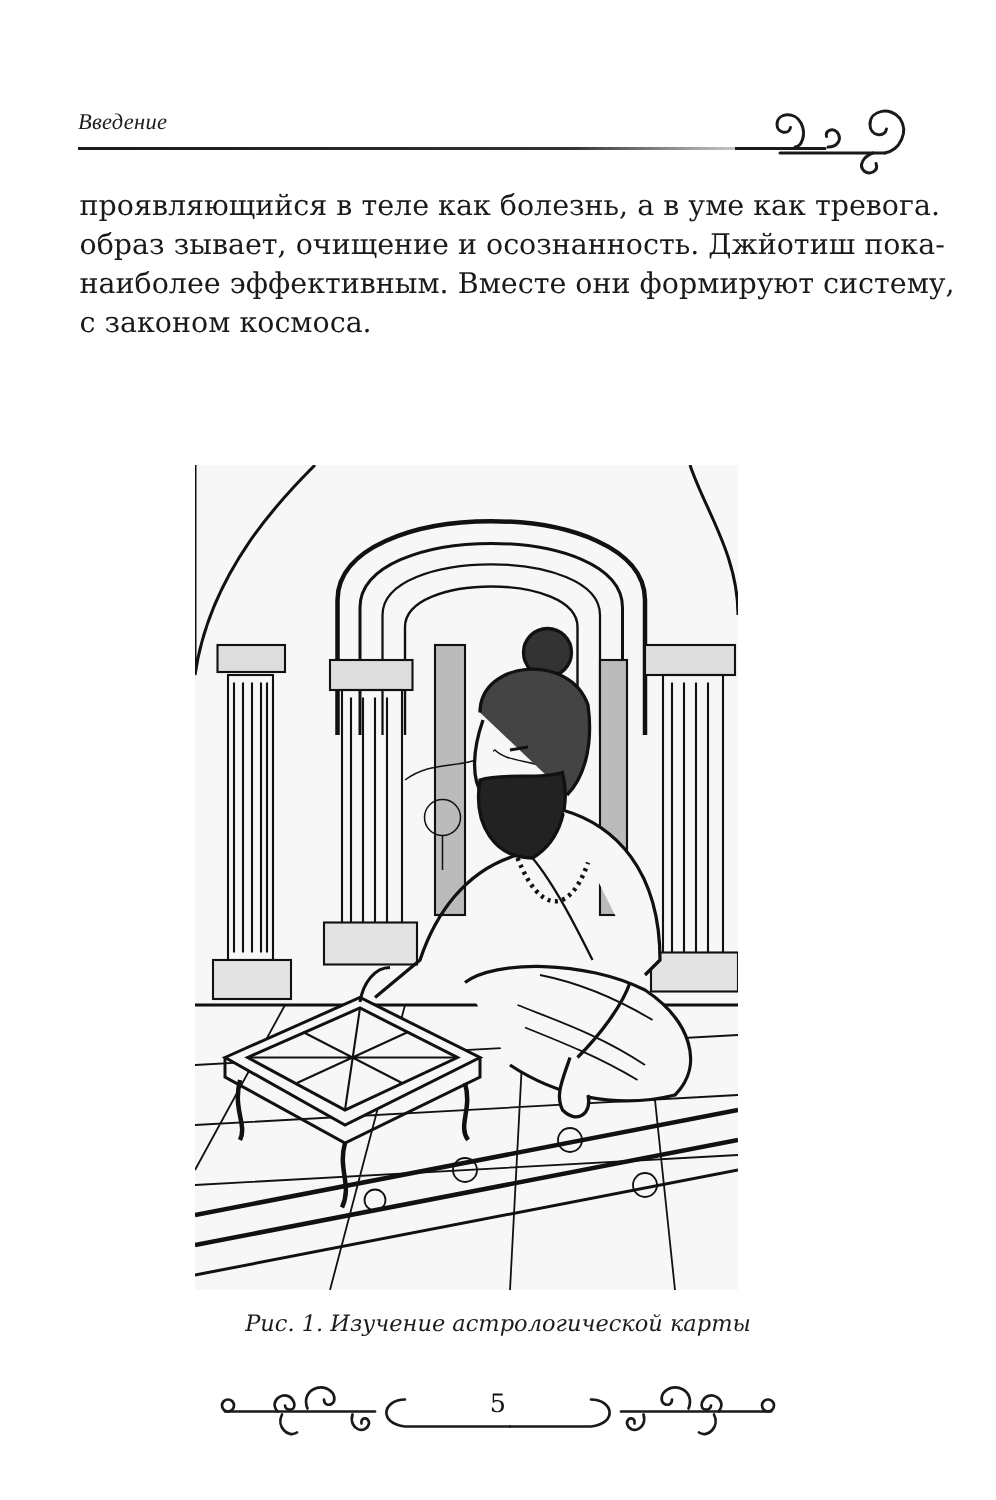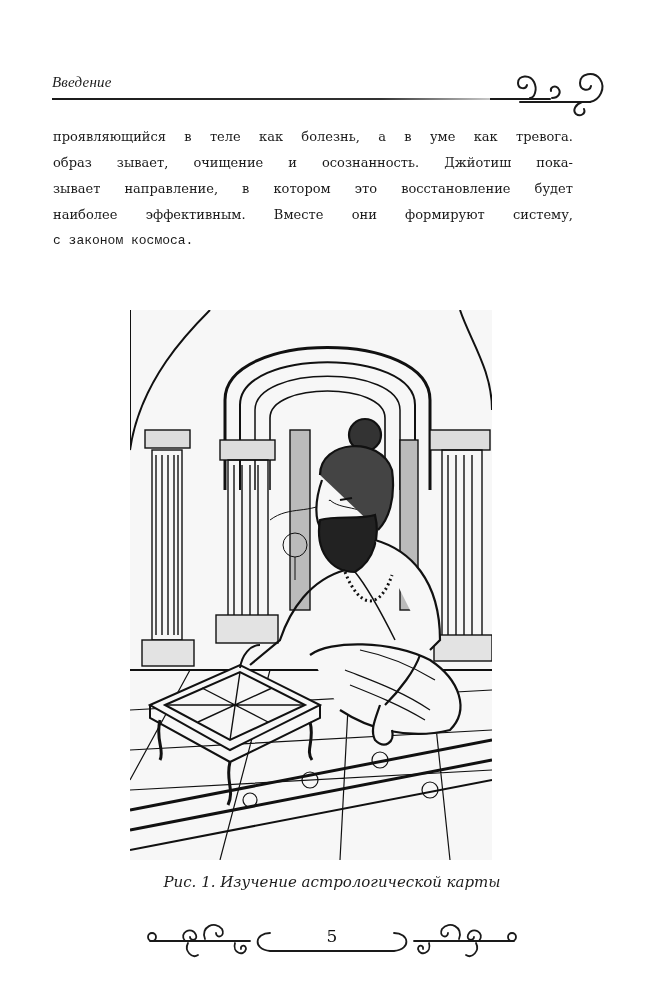--- a/index.html
+++ b/index.html
@@ -12,26 +12,26 @@
     font-family: Liberation Serif, serif; font-style: italic;
     font-size: 15px; color: #1c1c1c; letter-spacing: 0.2px;
   }
   .head-rule {
     position: absolute; left: 52px; top: 98px; width: 470px; height: 2px;
     background: linear-gradient(to right, #1a1a1a 0%, #333 70%, rgba(0,0,0,0.05) 100%);
   }
   .head-ornament { position: absolute; left: 490px; top: 62px; width: 120px; height: 56px; }
   .body-text {
     position: absolute; left: 53px; top: 124px; width: 520px;
-    font-family: "DejaVu Serif", serif; font-size: 13px; line-height: 26px;
+    font-family: "DejaVu Serif", serif; font-size: 19px; line-height: 26px;
     text-align: justify; color: #1a1a1a; margin: 0;
     hyphens: manual;
   }
   .body-text span { display: block; text-align: justify; text-align-last: justify; white-space: nowrap; }
-  .body-text span.last { text-align-last: left; font-family: Liberation Mono, monospace; }
+  .body-text span.last { text-align-last: left; }
   .figure {
     position: absolute; left: 130px; top: 310px; width: 362px; height: 550px;
     background: #f4f4f4; overflow: hidden;
   }
   .figure svg { display: block; }
   .caption {
     position: absolute; left: 0; width: 664px; top: 873px; text-align: center;
     font-family: "DejaVu Serif", serif; font-style: italic; font-size: 15px; color: #1c1c1c;
   }
   .folio-ornament { position: absolute; left: 140px; top: 915px; width: 384px; height: 50px; }
@@ -50,21 +50,20 @@
   <path d="M30 40 L100 40"></path>
   <path d="M40 36 C44 36, 48 28, 44 20 C40 12, 28 13, 28 21 C28 27, 36 28, 37 23"></path>
   <path d="M62 36 C68 36, 72 31, 68 26 C65 23, 60 25, 61 29"></path>
   <path d="M100 40 C110 38, 116 26, 110 17 C104 9, 90 11, 90 21 C90 29, 100 30, 101 24"></path>
   <path d="M92 40 C86 42, 82 48, 86 52 C90 55, 96 52, 94 47"></path>
 </svg>
 
 <div class="body-text">
   <span>проявляющийся в теле как болезнь, а в уме как тревога.</span>
   <span>образ зывает, очищение и осознанность. Джйотиш пока-</span>
-  <span>зывает направление, в котором это восстановление будет</span>
   <span>наиболее эффективным. Вместе они формируют систему,</span>
   <span class="last">с законом космоса.</span>
 </div>
 
 <div class="figure">
   <svg width="362" height="550" viewBox="0 0 362 550" fill="none" stroke="#111" stroke-width="1.6">
     <rect x="0" y="0" width="362" height="550" fill="#f7f7f7" stroke="none"></rect>
 
     <g>
       <path d="M95 180 L95 90 C95 20, 300 20, 300 90 L300 180" stroke-width="3"></path>

